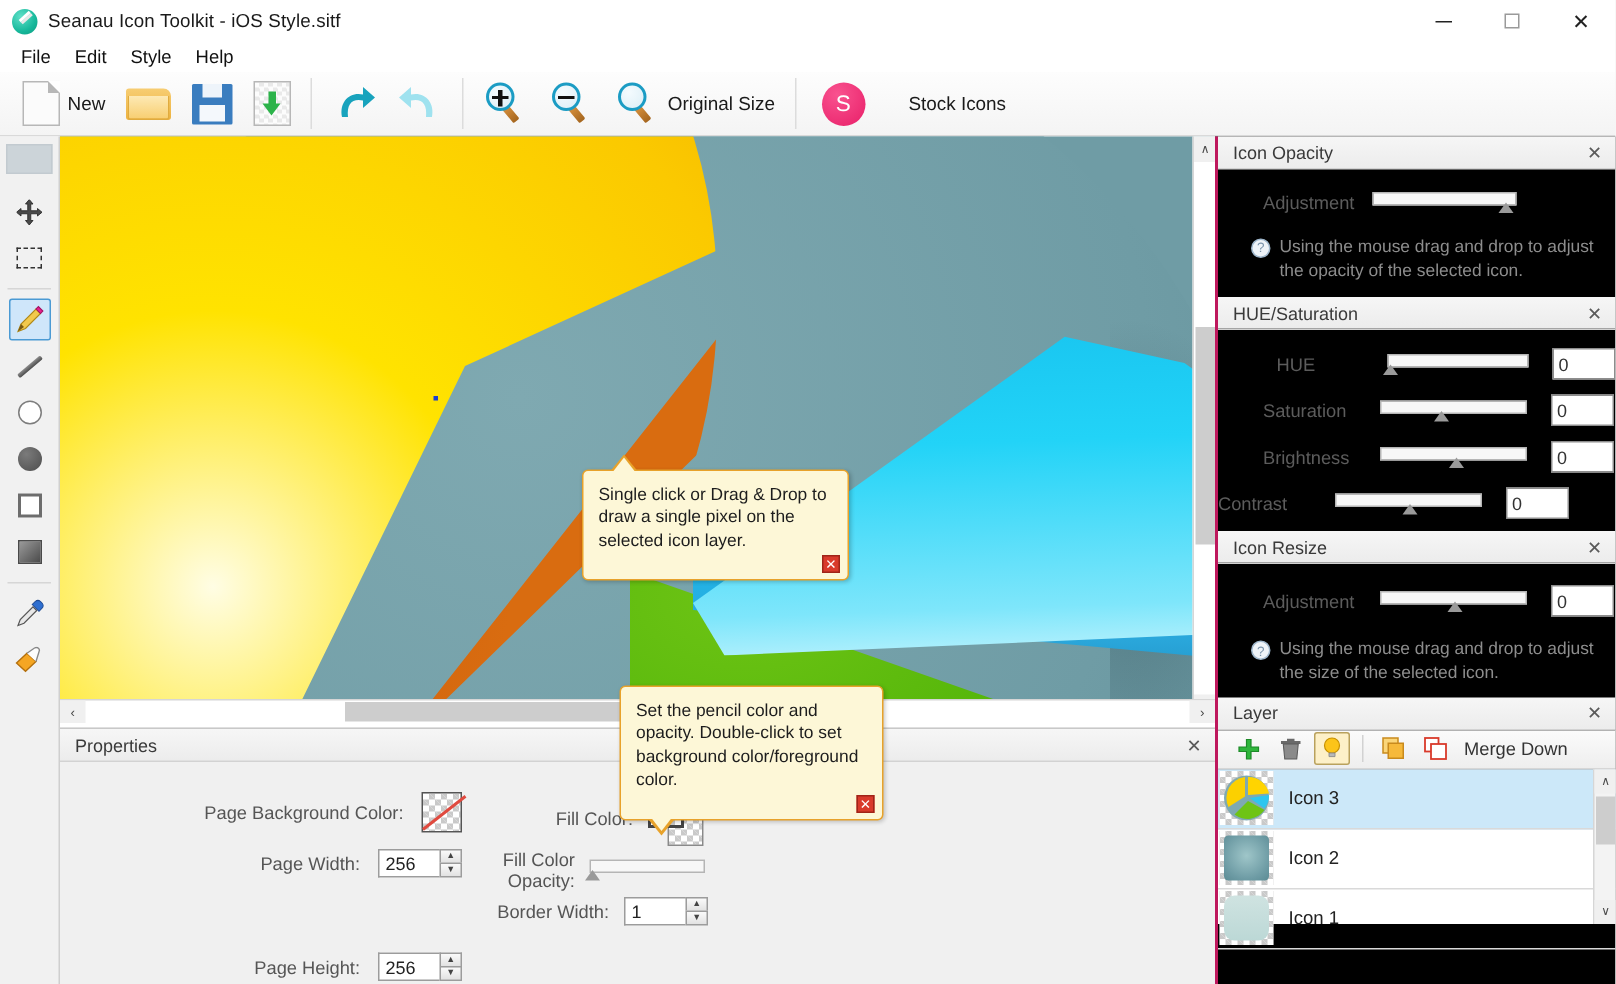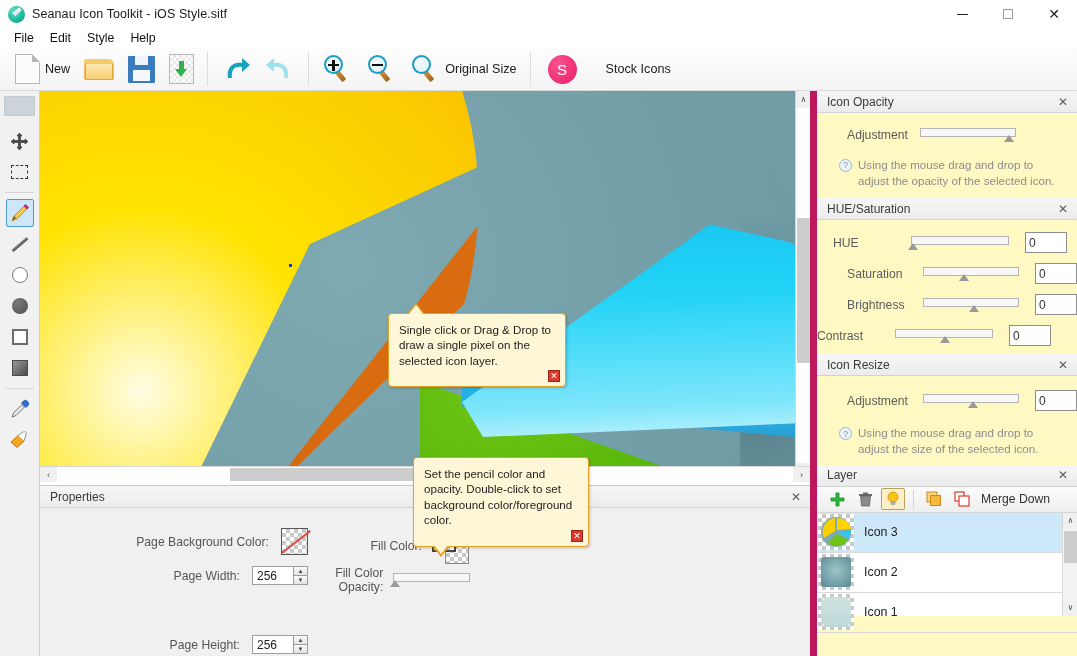--- a/index.html
+++ b/index.html
@@ -287,21 +287,21 @@
   }
   .hslider .thumb {
     position: absolute; top: 8px; width: 0; height: 0;
     border-style: solid; border-width: 0 5.5px 7px 5.5px;
     border-color: transparent transparent #9a9a9a transparent;
   }
 
   
   .right {
     position: absolute; left: 810px; top: 91px; width: 267px; height: 565px;
-    background: #fef9c3; border-left: 7px solid #be185d;
+    background: #000000; border-left: 2px solid #be185d;
   }
   .rp-body { position: relative; }
   .rp-row { display: flex; align-items: center; }
   .rp-lbl { font-size: 12.2px; color: #5c5c5c; }
   .num-in {
     width: 42px; height: 21px; border: 1px solid #8d8d8d; background: #fff;
     font-family: "Liberation Sans", sans-serif; font-size: 12px; color: #333;
     padding-left: 3px; outline: none;
   }
   .help {
@@ -600,20 +600,30 @@
     </div>
 
     <div class="prop-row" style="left:268px; top:80px; width:162px; justify-content:flex-end; gap:10px;text-align:right;">
       <span class="prop-lbl">Fill Color Opacity:</span>
       <span class="hslider" style="width:98px">
         <span class="track"></span>
         <span class="thumb" style="left:-3px"></span>
       </span>
     </div>
 
+    <div class="prop-row" style="left:270px; top:112px; width:162px; justify-content:flex-end; gap:10px;">
+      <span class="prop-lbl">Border Width:</span>
+      <span class="spin">
+        <input value="1" style="">
+        <span class="arrows">
+            <div>▲</div>
+            <div>▼</div>
+          </span>
+      </span>
+    </div>
   </div>
 
   <div class="right">
 
     <div class="panel-head">
       <span class="ttl">Icon Opacity</span>
       <span class="panel-x">✕</span>
     </div>
     <div class="rp-body" style="padding:14px 0 10px 0;">
       <div class="rp-row" style="padding-left:30px; gap:12px;">
@@ -627,21 +637,21 @@
         <span class="help-q">?</span>
         <span>Using the mouse drag and drop to adjust the opacity of the selected icon.</span>
       </div>
     </div>
 
     <div class="panel-head">
       <span class="ttl">HUE/Saturation</span>
       <span class="panel-x">✕</span>
     </div>
     <div class="rp-body" style="padding:12px 0 8px 0;">
-      <div class="rp-row" style="padding-left:16px; margin-bottom:10px;">
+      <div class="rp-row" style="padding-left:39px; margin-bottom:10px;">
         <span class="rp-lbl" style="width:78px">HUE</span>
         <span class="hslider" style="width:98px">
           <span class="track"></span>
           <span class="thumb" style="left:-3px"></span>
         </span>
         <input class="num-in" style="margin-left: 16px;" value="0">
       </div>
       <div class="rp-row" style="padding-left:30px; margin-bottom:10px;">
         <span class="rp-lbl" style="width:78px">Saturation</span>
         <span class="hslider" style="width:98px">

